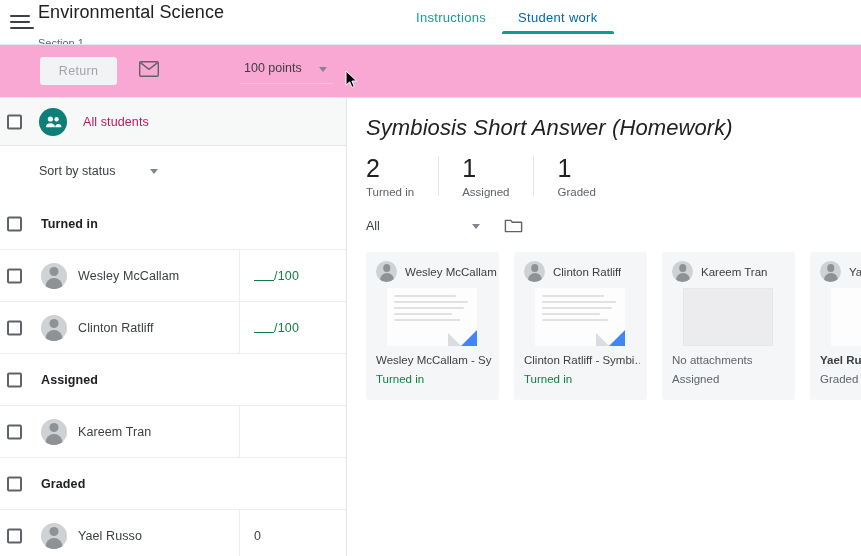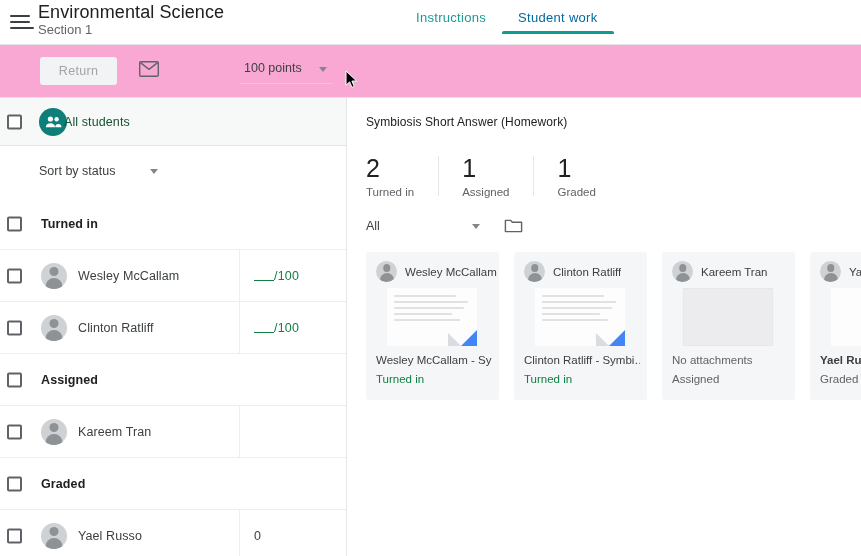--- a/index.html
+++ b/index.html
@@ -26,21 +26,21 @@
   .hamburger span { display: block; height: 2px; background: #3c4043; border-radius: 1px; }
   .hamburger span:nth-child(1) { width: 20px; }
   .hamburger span:nth-child(2) { width: 20px; }
 
   .course-block { position: absolute; left: 38px; top: 3px; }
   .course-title {
     font-size: 18px; color: #202124; font-weight: 500;
     letter-spacing: .1px; line-height: 19px;
   }
   .course-section {
-    font-size: 13px; color: #5f6368; line-height: 14px; margin-top: 1px;
+    font-size: 11px; color: #5f6368; line-height: 14px; margin-top: 14px;
   }
 
   .tabs { position: absolute; left: 400px; top: 0; height: 45px; display: flex; }
   .tab {
     position: relative; height: 34px; display: flex; align-items: center;
     padding: 0 16px; font-size: 13px; letter-spacing: .3px; cursor: pointer;
     font-weight: 500;
   }
   .tab.inactive { color: #1a9b94; }
   .tab.active { color: #0369a1; }
@@ -125,21 +125,21 @@
   }
   .avatar-gray::after {
     content: ""; position: absolute; left: 50%; top: 15px;
     transform: translateX(-50%);
     width: 17px; height: 13px; border-radius: 9px 9px 0 0; background: #8e9295;
   }
   .row-label {
     position: absolute; left: 78px; font-size: 12.5px;
     color: #3c4043; letter-spacing: .1px;
   }
-  .row.allstudents .row-label { left: 64px; color: #14532d; font-weight: 400; }
+  .row.allstudents .row-label { left: 83px; color: #be185d; font-weight: 400; }
   .row.section .row-label { left: 41px; font-weight: bold; color: #202124; }
   .row.student .row-label { left: 78px; }
 
   .sort-dd {
     position: absolute; left: 39px; top: 50%; transform: translateY(-50%);
     width: 125px; height: 22px; cursor: pointer;
   }
   .sort-label { position: absolute; left: 0; top: 3px; font-size: 12.5px; color: #3c4043; }
   .sort-dd .dd-arrow { right: 6px; top: 8px; }
 
@@ -158,21 +158,21 @@
   }
   .grade-val.graded { color: #3c4043; }
 
   
   .main {
     position: absolute; left: 347px; top: 98px; width: 514px; height: 458px;
     background: #fff; overflow: hidden;
   }
   .assignment-title {
     position: absolute; left: 19px; top: 17px;
-    font-size: 12px; color: #202124; font-weight: 500; letter-spacing: .1px;
+    font-size: 22px; color: #202124; font-weight: 500; letter-spacing: .1px; font-style: italic;
   }
   .stats { position: absolute; left: 19px; top: 55px; display: flex; }
   .stat { position: relative; padding-right: 24px; padding-left: 0; }
   .stat + .stat { padding-left: 24px; }
   .stat + .stat::before {
     content: ""; position: absolute; left: 0; top: 3px;
     width: 1px; height: 40px; background: #e4e6e8;
   }
   .stat-num { font-size: 25px; color: #202124; font-weight: 400; line-height: 30px; }
   .stat-lbl { font-size: 11.5px; color: #5f6368; margin-top: 3px; }

